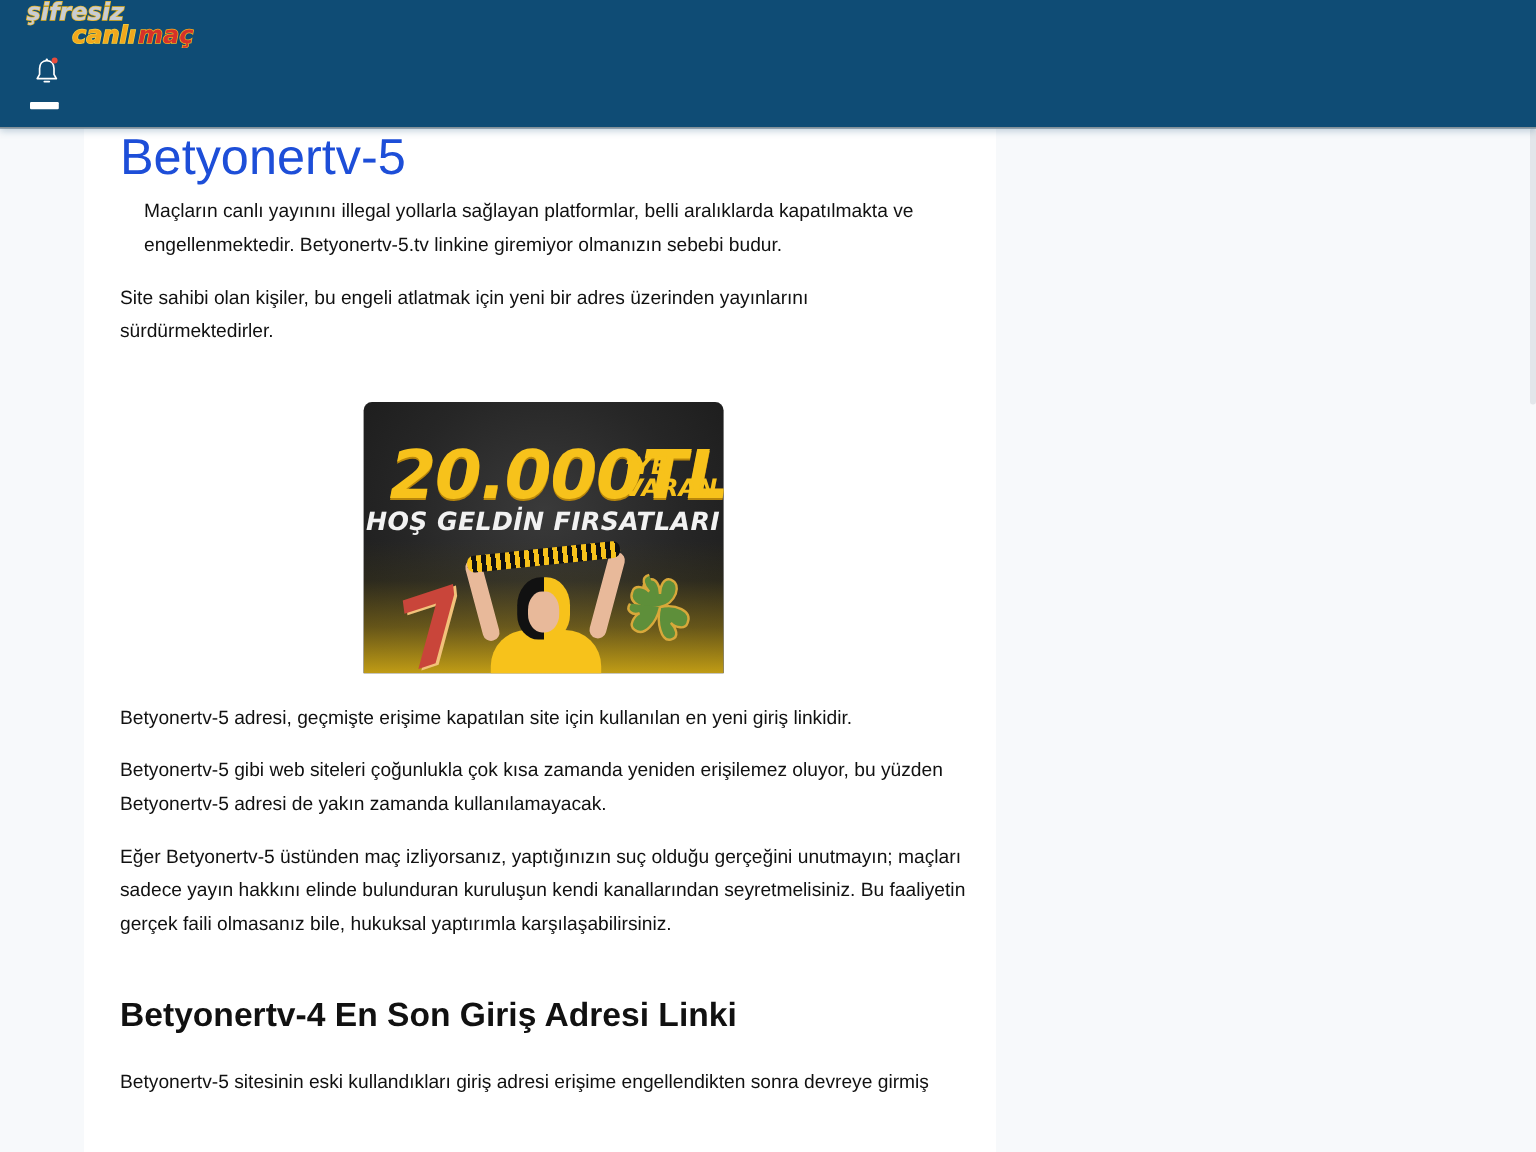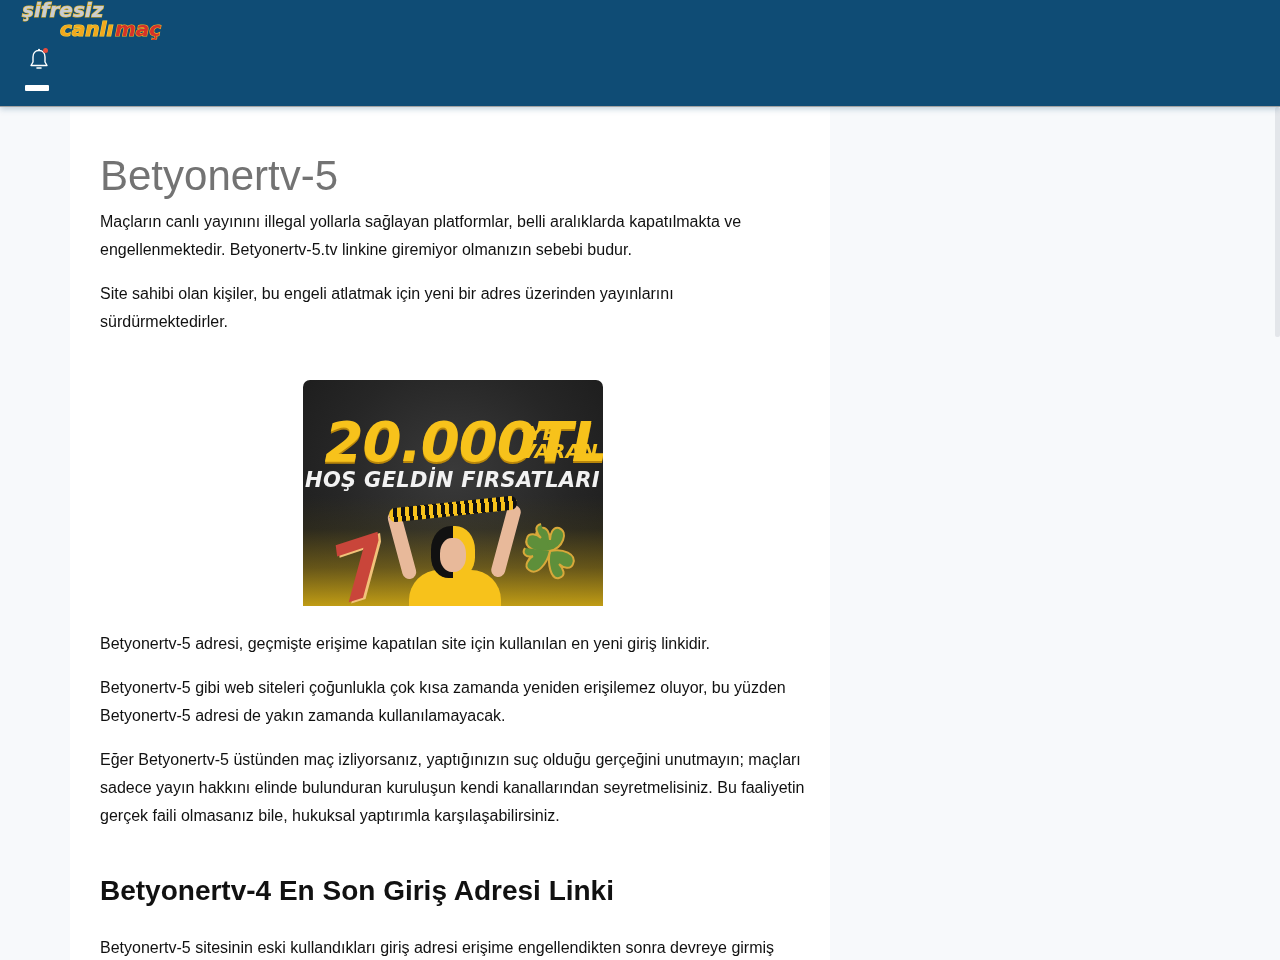--- a/index.html
+++ b/index.html
@@ -38,28 +38,28 @@
     }
     .card {
       position: absolute; left: 70px; top: 107px; width: 760px; height: 853px;
       background: #ffffff;
     }
     .content {
       position: absolute; left: 30px; top: 0; width: 705px;
     }
     h1.title {
       font-weight: 400; font-size: 42px; line-height: 48px;
-      margin-top: 45px; color: #737373;
+      color: #1d4ed8;
     }
     p.para {
       font-size: 16px; line-height: 28px; color: #111;
       margin-top: 2px;
     }
     p.para + p.para { margin-top: 16px; }
-    .title + p.para { margin-top: 8px; }
+    .title + p.para { margin-top: 8px; margin-left: 20px; }
     .banner-wrap {
       margin-top: 44px; margin-bottom: 24px;
       width: 705px; display: flex; justify-content: center;
     }
     .banner {
       width: 300px; height: 226px; position: relative;
       border-radius: 7px 7px 0 0; overflow: hidden;
       background: radial-gradient(ellipse at 50% 40%, #3a3a3a 0%, #262626 55%, #1a1a1a 100%);
     }
     .banner .smoke {

